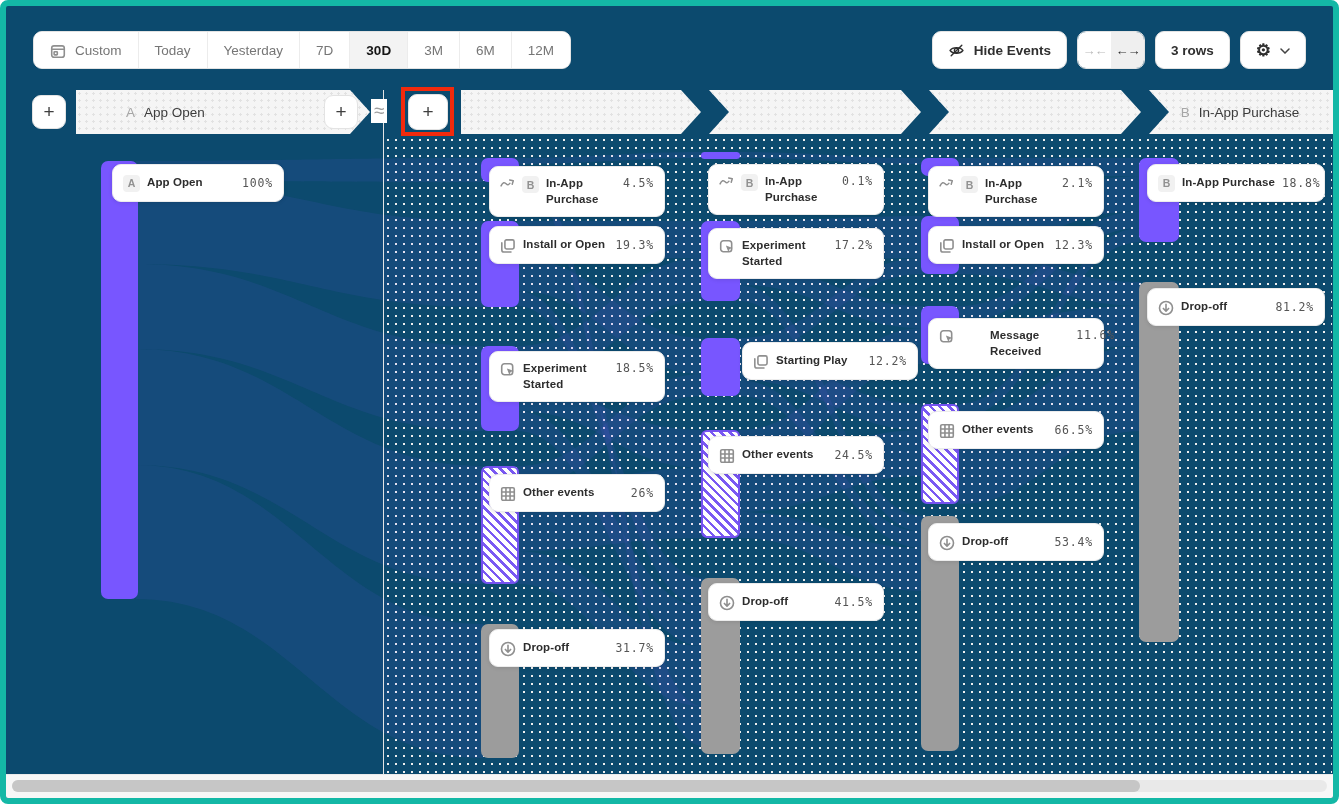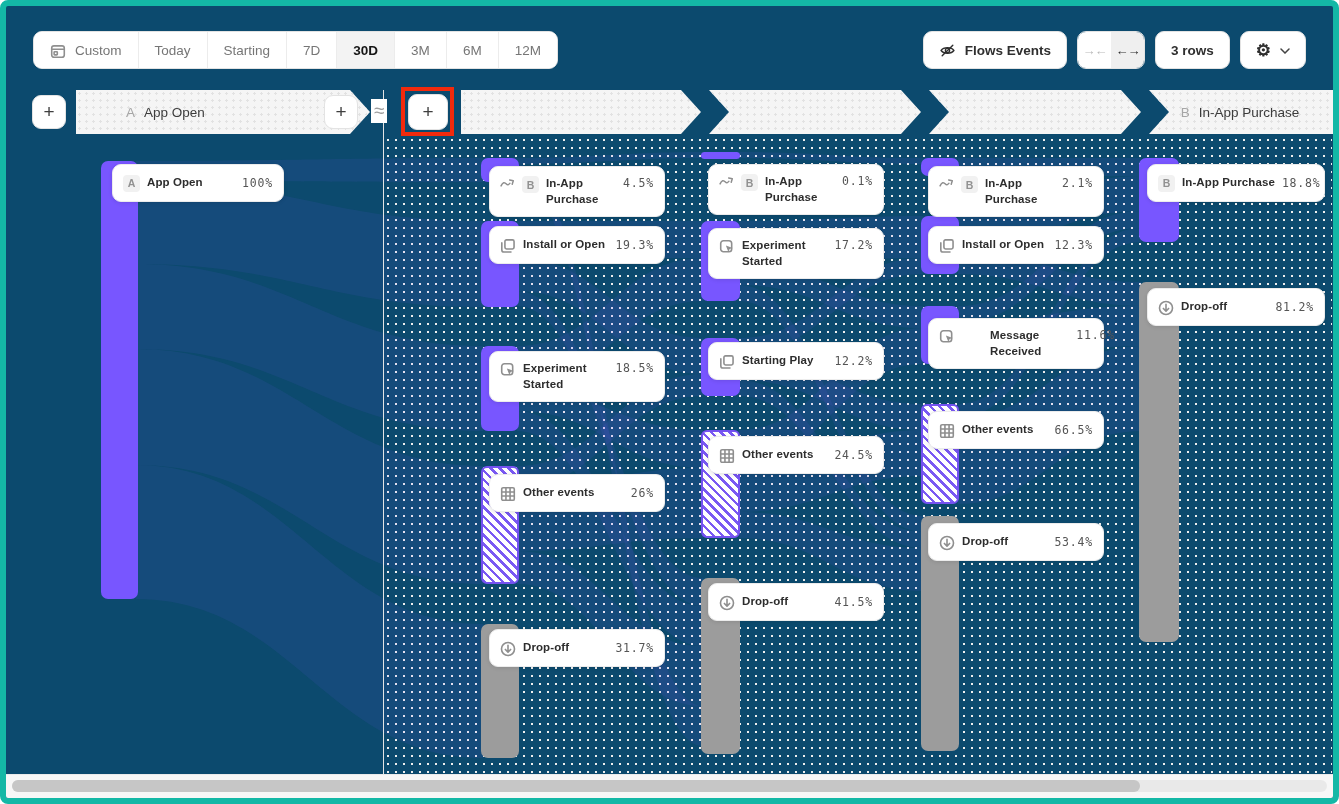--- a/index.html
+++ b/index.html
@@ -73,21 +73,21 @@
               <path d="M1.5 5.5 H12.5"></path>
               <rect x="3.6" y="7.6" width="2.8" height="2.8" rx=".5"></rect>
             </svg>
           </span>
           <span>Custom</span>
         </div>
         <div class="seg-item">
           <span>Today</span>
         </div>
         <div class="seg-item">
-          <span>Starting</span>
+          <span>Yesterday</span>
         </div>
         <div class="seg-item">
           <span>7D</span>
         </div>
         <div class="seg-item active">
           <span>30D</span>
         </div>
         <div class="seg-item">
           <span>3M</span>
         </div>
@@ -100,21 +100,21 @@
       </div>
     <div class="tb-right">
       <div class="tb-btn">
         <span class="cicon">
           <svg viewBox="0 0 16 16" width="17" height="17" fill="none" stroke="#2f2f2f" stroke-width="1.3" stroke-linecap="round">
               <path d="M2 8 C4.2 4.6 11.8 4.6 14 8 C11.8 11.4 4.2 11.4 2 8 Z"></path>
               <circle cx="8" cy="8" r="2"></circle>
               <path d="M3 13 L13 3"></path>
             </svg>
         </span>
-        <span>Flows Events</span>
+        <span>Hide Events</span>
       </div>
       <div class="tb-seg">
         <div class="cell dim">
             <span>→←</span>
           </div>
         <div class="cell lit">
             <span>←→</span>
           </div>
       </div>
       <div class="tb-btn">
@@ -280,21 +280,21 @@
         <span class="cicon">
           <svg viewBox="0 0 14 14" width="16" height="16" fill="none" stroke="#8f8f8f" stroke-width="1.4" stroke-linecap="round" stroke-linejoin="round">
             <rect x="1.5" y="1.5" width="9.6" height="9.6" rx="2.4"></rect>
             <path d="M6 5.6 L12 7.9 L9.3 8.7 L8.2 11.4 Z" fill="#8f8f8f" stroke="none"></path>
           </svg>
         </span>
         <span class="clabel">Experiment Started</span>
         <span class="cpct">17.2%</span>
       </div>
       <div class="node solid" style="left: 695px; top: 332px; width: 39px; height: 58px;"></div>
-      <div class="card" style="left: 702px; top: 336px; width: 176px;">
+      <div class="card" style="left: 736px; top: 336px; width: 176px;">
         <span class="cicon">
           <svg viewBox="0 0 14 14" width="16" height="16" fill="none" stroke="#8f8f8f" stroke-width="1.4" stroke-linecap="round" stroke-linejoin="round">
             <rect x="4.3" y="1.6" width="8" height="8" rx="1.4"></rect>
             <path d="M9.6 12.3 H3.5 a1.9 1.9 0 0 1 -1.9 -1.9 V4.3"></path>
           </svg>
         </span>
         <span class="clabel">Starting Play</span>
         <span class="cpct">12.2%</span>
       </div>
       <div class="node hatched" style="left: 695px; top: 424px; width: 39px; height: 108px;"></div>

